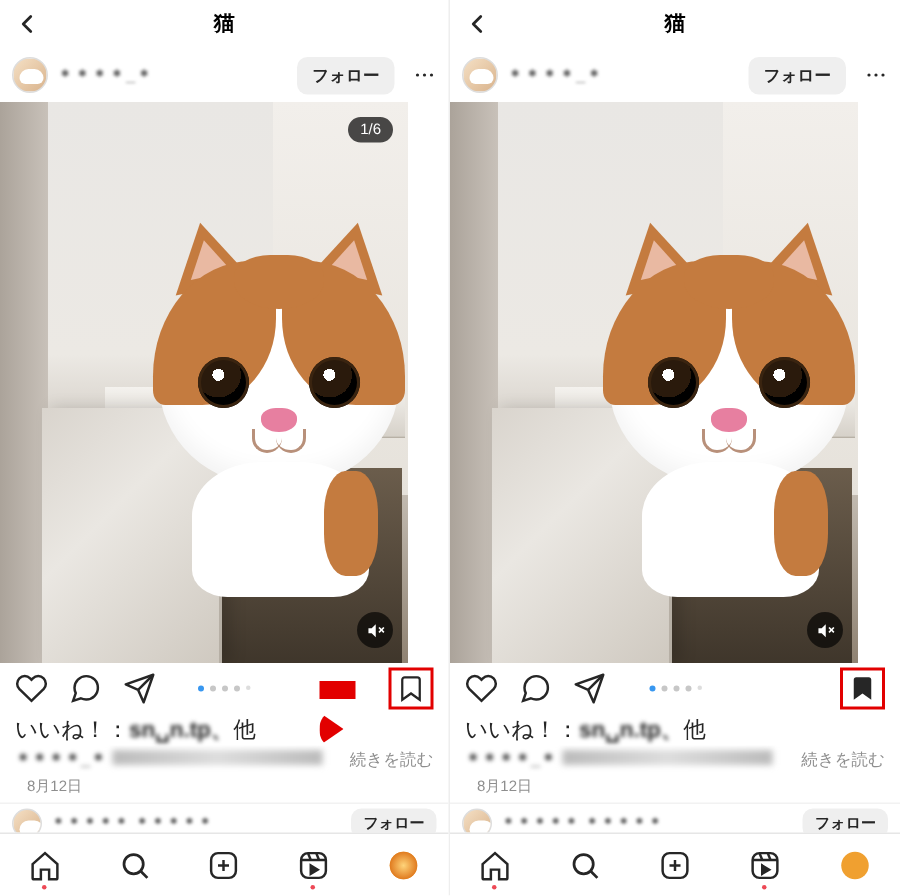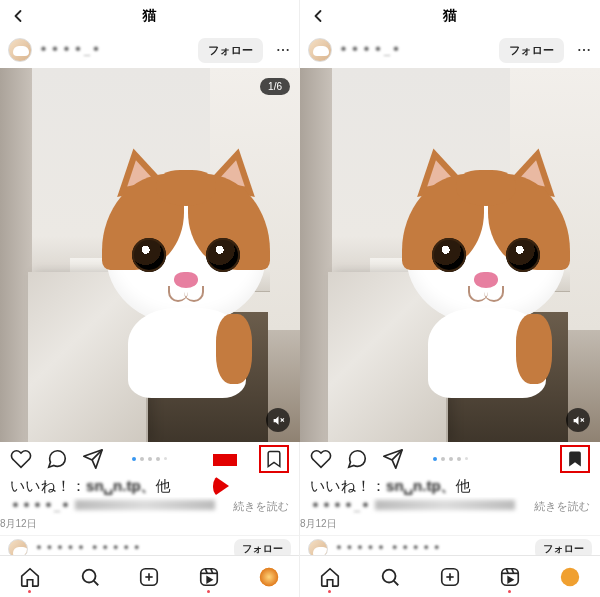--- a/index.html
+++ b/index.html
@@ -81,21 +81,21 @@
     text-align:center;
   }
   .user-row .dots {
     margin-left: 6px;
     font-size: 14px;
     line-height: 1;
     color:#262626;
   }
 
   .photo-area {
-    width: 300px;
+    width: 272px;
     height: 374px;
     position: relative;
     background: linear-gradient(180deg,#e9e7e4 0%, #ece9e4 45%, #8f8272 100%);
     overflow:hidden;
   }
   .bg-door-left{
     position:absolute;left:0;top:0;width:32px;height:100%;
     background:linear-gradient(90deg,#aba39a,#c8c1b9);
   }
   .bg-wall-right{
@@ -209,21 +209,21 @@
   .likes-row{
     padding:1px 10px;font-size:15px;color:#262626;
   }
   .likes-row .blur{filter:blur(1.5px);font-weight:600;}
   .caption-row{
     padding:2px 10px;font-size:11px;color:#262626;display:flex;align-items:baseline;gap:4px;white-space:nowrap;overflow:hidden;
   }
   .caption-row .uname{font-weight:600;filter:blur(1.5px);}
   .caption-row .cap{filter:blur(2px);color:#888;flex:0 0 auto;width:140px;height:10px;background:linear-gradient(90deg,#bbb,#ddd,#bbb);}
   .caption-row .more{color:#8e8e8e;margin-left:auto;}
-  .date-row{padding:1px 0 4px;font-size:10px;color:#8e8e8e;}
+  .date-row{padding:1px 18px 4px;font-size:10px;color:#8e8e8e;}
 
   .next-user-row{
     height:26px;display:flex;align-items:center;padding:0 8px;gap:6px;
     border-top:1px solid #f2f2f2;overflow:hidden;
   }
   .next-user-row .avatar{width:20px;height:20px;}
   .next-user-row .username{font-size:10px;}
   .next-user-row .follow-btn{padding:3px 8px;font-size:10px;}
 
   .bottom-nav{

